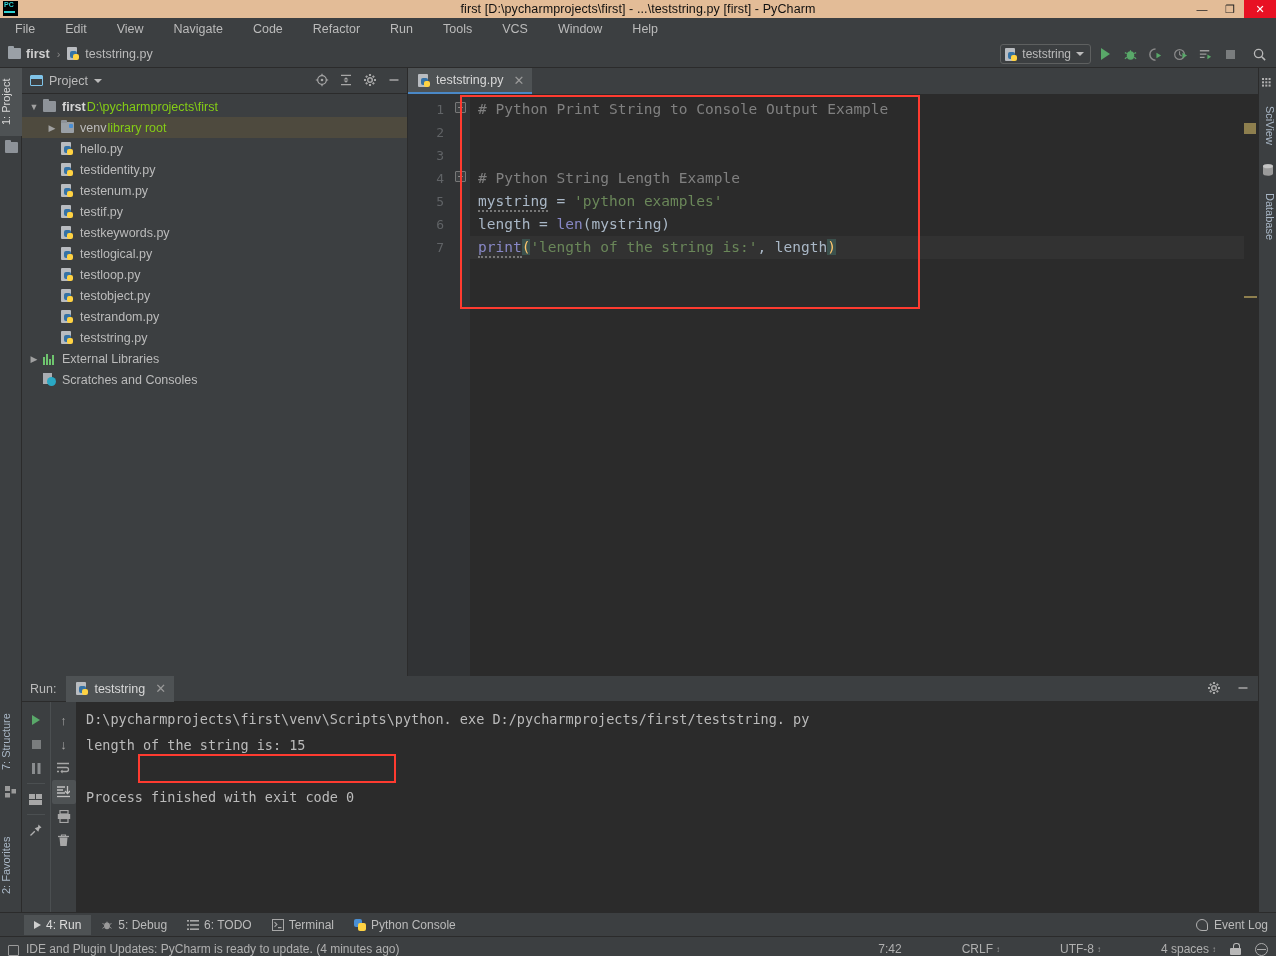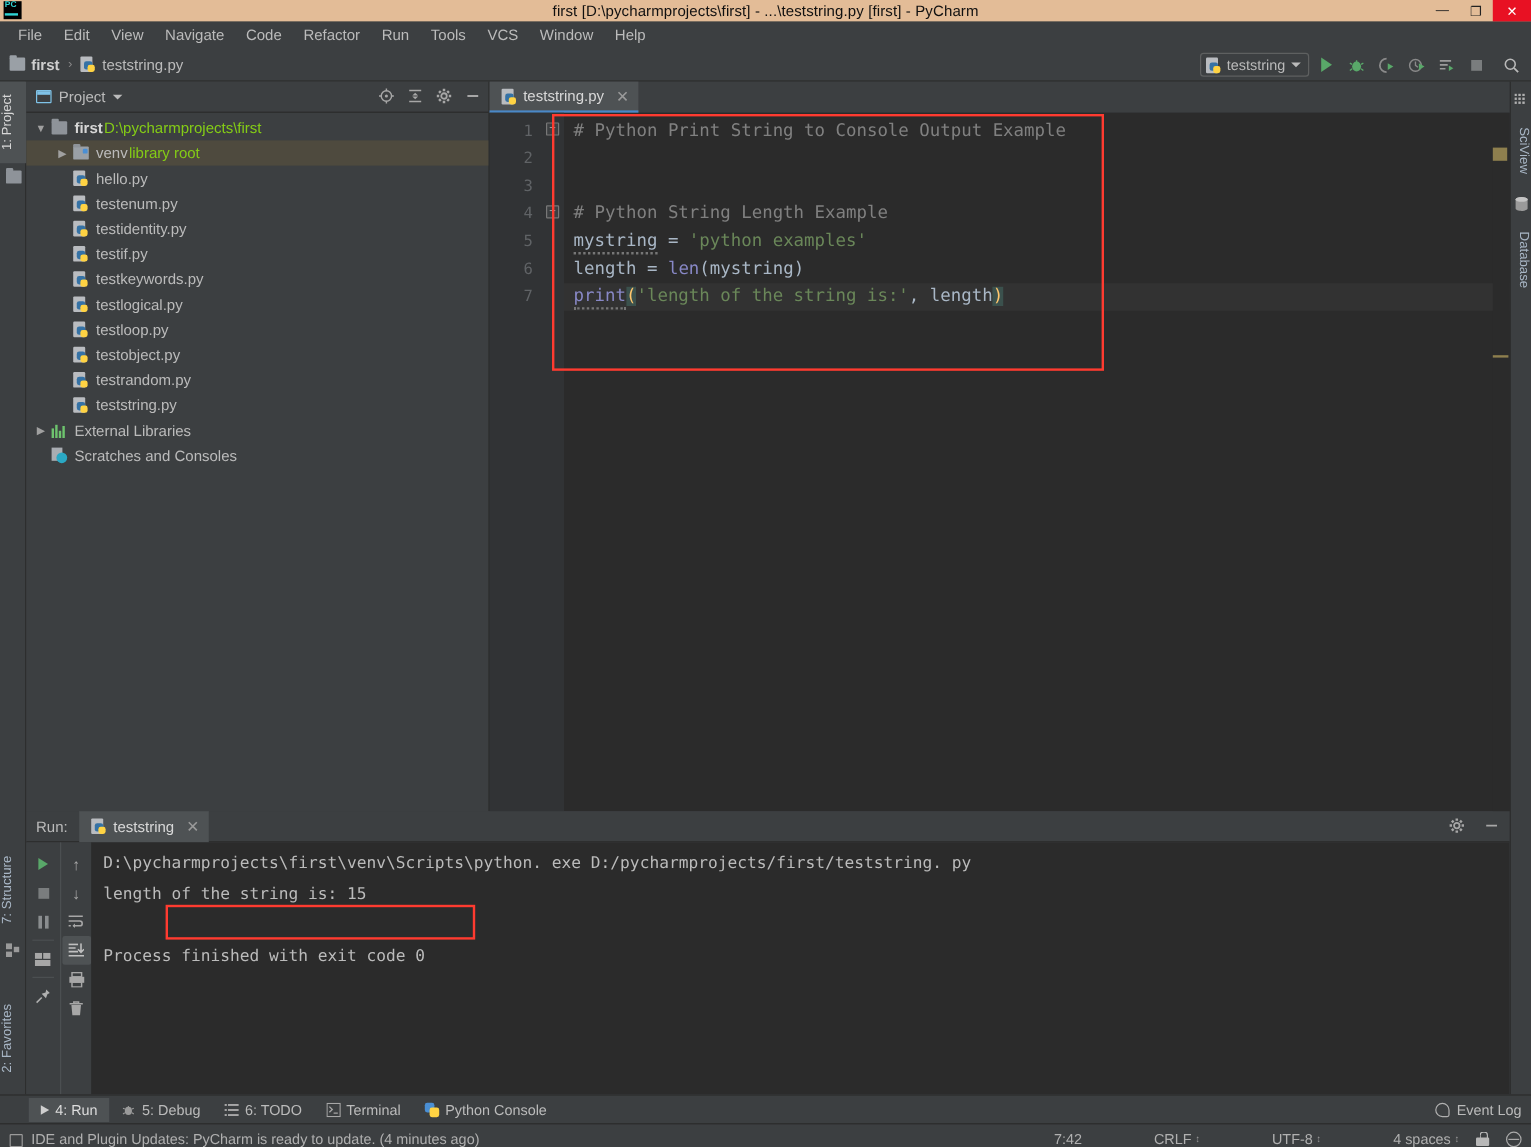--- a/index.html
+++ b/index.html
@@ -31,21 +31,21 @@
   .titlebar-logo .bar { width: 11px; height:2px; background:#2fd3d3; margin-top:2px;}
   .titlebar-title { color: #101010; font-size: 12.5px; letter-spacing: .1px; }
   .win-btns { position: absolute; right: 0; top: 0; height: 18px; display: flex; }
   .win-btn { width: 28px; height: 18px; display: flex; align-items: center; justify-content: center;
              color: #222; font-size: 11px; }
   .win-btn.close { background: #e81123; color: #fff; width: 32px; }
 
   
   .menubar {
     position: absolute; top: 18px; left: 0; width: 1276px; height: 22px;
-    background: #3c3f41; display: flex; align-items: center; padding-left: 6px; gap: 0;
+    background: #3c3f41; display: flex; align-items: center; padding-left: 6px; gap: 12px;
   }
   .menu-item { padding: 2px 9px; font-size: 12.5px; color: #bbbbbb; }
 
   
   .navbar {
     position: absolute; top: 40px; left: 0; width: 1276px; height: 28px;
     background: #3c3f41; display: flex; align-items: center; padding-left: 8px;
     border-bottom: 1px solid #2b2b2b;
   }
   .crumb { display: flex; align-items: center; gap: 5px; font-size: 12.5px; }
@@ -436,32 +436,32 @@
         </div>
         <div class="trow" style="padding-left: 24px;">
           <span class="arrow"></span>
           <span style="display: inline-flex; align-items: center; margin-left: 3px; flex: 0 0 14px;">
             <span class="py-ic">
               <i class="pg"></i>
               <i class="pb"></i>
               <i class="py2"></i>
             </span>
           </span>
+          <span class="tlabel">testidentity.py</span>
+        </div>
+        <div class="trow" style="padding-left: 24px;">
+          <span class="arrow"></span>
+          <span style="display: inline-flex; align-items: center; margin-left: 3px; flex: 0 0 14px;">
+            <span class="py-ic">
+              <i class="pg"></i>
+              <i class="pb"></i>
+              <i class="py2"></i>
+            </span>
+          </span>
           <span class="tlabel">testenum.py</span>
-        </div>
-        <div class="trow" style="padding-left: 24px;">
-          <span class="arrow"></span>
-          <span style="display: inline-flex; align-items: center; margin-left: 3px; flex: 0 0 14px;">
-            <span class="py-ic">
-              <i class="pg"></i>
-              <i class="pb"></i>
-              <i class="py2"></i>
-            </span>
-          </span>
-          <span class="tlabel">testidentity.py</span>
         </div>
         <div class="trow" style="padding-left: 24px;">
           <span class="arrow"></span>
           <span style="display: inline-flex; align-items: center; margin-left: 3px; flex: 0 0 14px;">
             <span class="py-ic">
               <i class="pg"></i>
               <i class="pb"></i>
               <i class="py2"></i>
             </span>
           </span>

